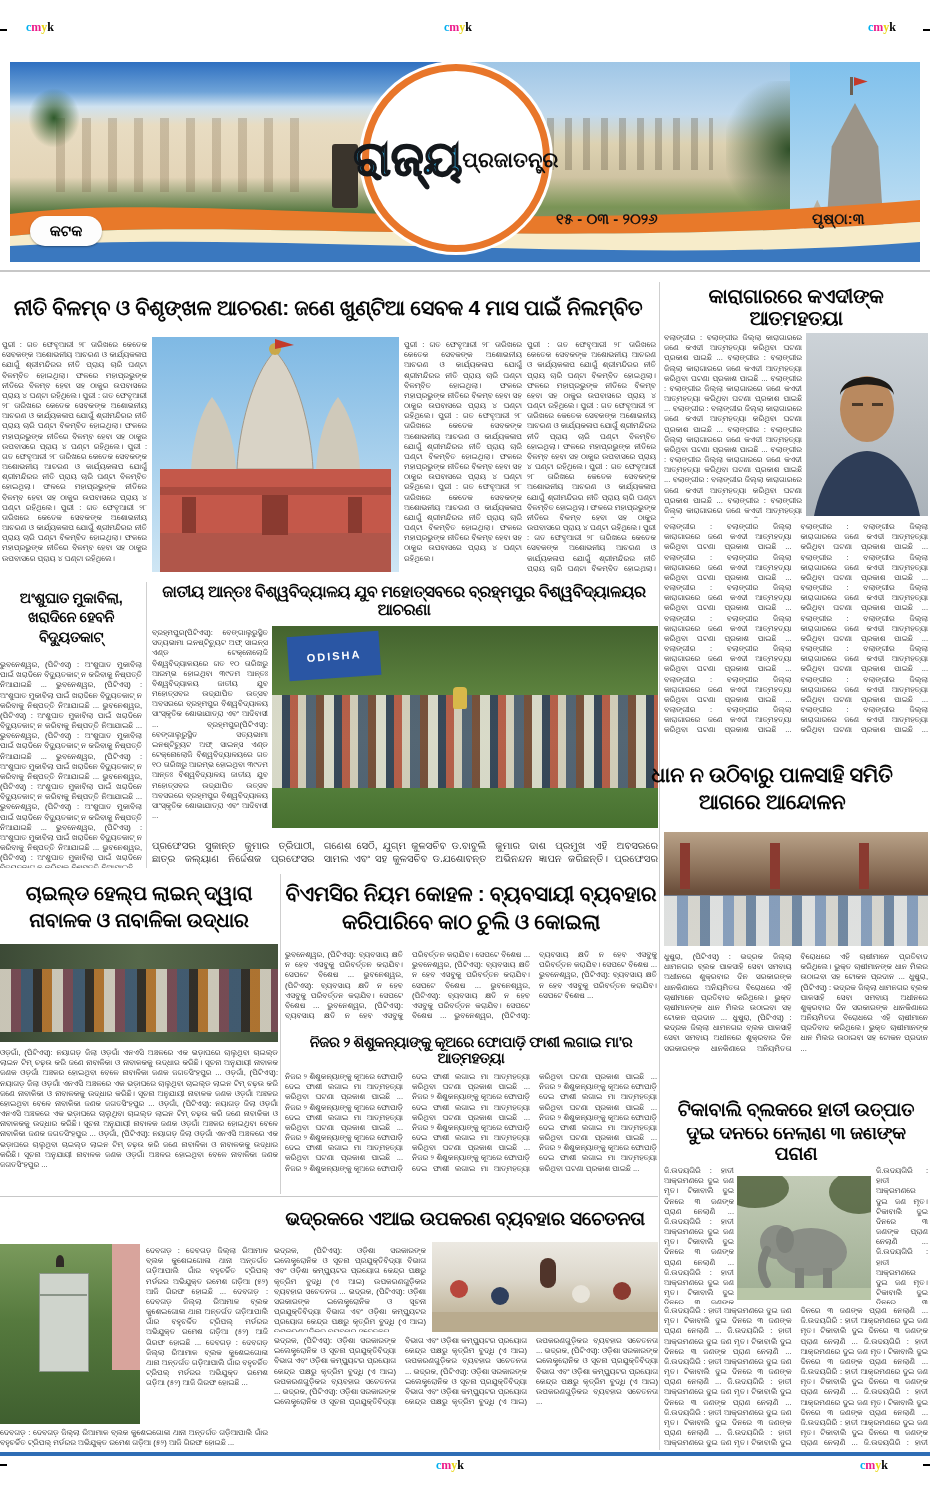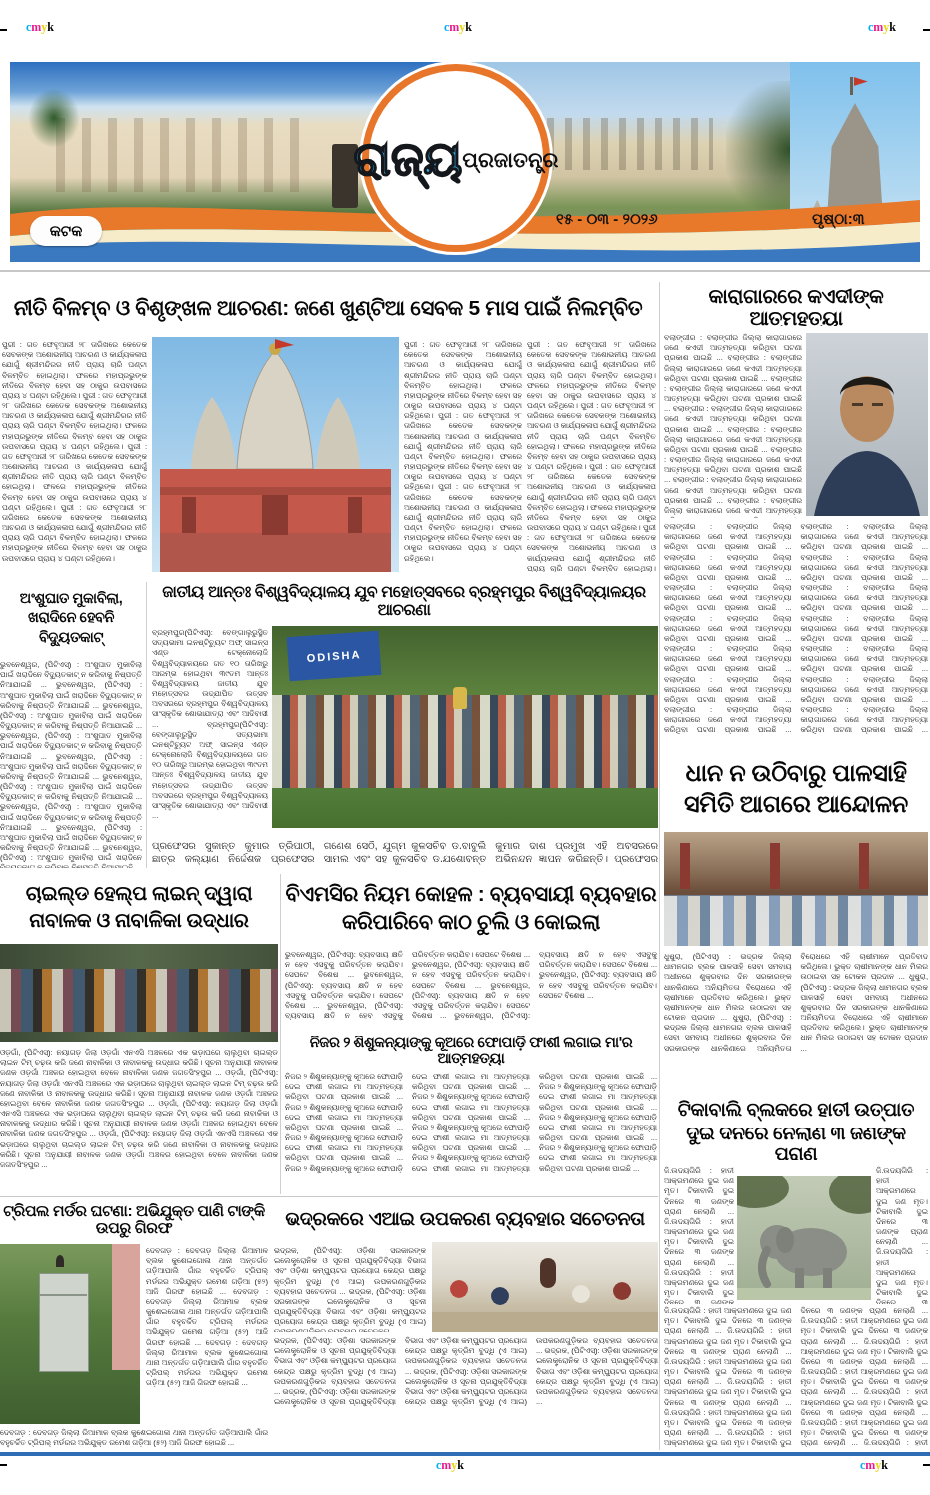--- a/index.html
+++ b/index.html
@@ -71,21 +71,21 @@
     <div id="logo-circle" class="abs">
       <div id="brand">ରାଜ୍ୟ</div>
       <div id="brand-sub">ପ୍ରଜାତନ୍ତ୍ର</div>
     </div>
     <div id="edition-oval" class="abs">କଟକ</div>
   </div>
 
   <div class="abs hrule" style="left:0;top:270px;width:930px;height:2px;"></div>
   <div class="abs vrule" style="left:659px;top:282px;width:1px;height:1168px;"></div>
 
-  <div class="abs headline" style="left:0;top:282px;width:656px;height:52px;font-size:21px;display:flex;align-items:center;justify-content:center;">ନୀତି ବିଳମ୍ବ ଓ ବିଶୃଙ୍ଖଳ ଆଚରଣ: ଜଣେ ଖୁଣ୍ଟିଆ ସେବକ 5 ମାସ ପାଇଁ ନିଲମ୍ବିତ</div>
+  <div class="abs headline" style="left:0;top:282px;width:656px;height:52px;font-size:21px;display:flex;align-items:center;justify-content:center;">ନୀତି ବିଳମ୍ବ ଓ ବିଶୃଙ୍ଖଳ ଆଚରଣ: ଜଣେ ଖୁଣ୍ଟିଆ ସେବକ 4 ମାସ ପାଇଁ ନିଲମ୍ବିତ</div>
   <div class="abs body-txt" style="left:2px;top:340px;width:145px;height:232px;">ପୁରୀ : ଗତ ଫେବୃଆରୀ ୨୮ ତାରିଖରେ କେତେକ ସେବକଙ୍କ ଅଶୋଭନୀୟ ଆଚରଣ ଓ କାର୍ଯ୍ୟକଳାପ ଯୋଗୁଁ ଶ୍ରୀମନ୍ଦିରର ନୀତି ପ୍ରାୟ ଚାରି ଘଣ୍ଟା ବିଳମ୍ବିତ ହୋଇଥିଲା। ଫଳରେ ମହାପ୍ରଭୁଙ୍କ ନୀତିରେ ବିଳମ୍ବ ହେବା ସହ ଠାକୁର ଉପବାସରେ ପ୍ରାୟ ୪ ଘଣ୍ଟା ରହିଥିଲେ। ପୁରୀ : ଗତ ଫେବୃଆରୀ ୨୮ ତାରିଖରେ କେତେକ ସେବକଙ୍କ ଅଶୋଭନୀୟ ଆଚରଣ ଓ କାର୍ଯ୍ୟକଳାପ ଯୋଗୁଁ ଶ୍ରୀମନ୍ଦିରର ନୀତି ପ୍ରାୟ ଚାରି ଘଣ୍ଟା ବିଳମ୍ବିତ ହୋଇଥିଲା। ଫଳରେ ମହାପ୍ରଭୁଙ୍କ ନୀତିରେ ବିଳମ୍ବ ହେବା ସହ ଠାକୁର ଉପବାସରେ ପ୍ରାୟ ୪ ଘଣ୍ଟା ରହିଥିଲେ। ପୁରୀ : ଗତ ଫେବୃଆରୀ ୨୮ ତାରିଖରେ କେତେକ ସେବକଙ୍କ ଅଶୋଭନୀୟ ଆଚରଣ ଓ କାର୍ଯ୍ୟକଳାପ ଯୋଗୁଁ ଶ୍ରୀମନ୍ଦିରର ନୀତି ପ୍ରାୟ ଚାରି ଘଣ୍ଟା ବିଳମ୍ବିତ ହୋଇଥିଲା। ଫଳରେ ମହାପ୍ରଭୁଙ୍କ ନୀତିରେ ବିଳମ୍ବ ହେବା ସହ ଠାକୁର ଉପବାସରେ ପ୍ରାୟ ୪ ଘଣ୍ଟା ରହିଥିଲେ। ପୁରୀ : ଗତ ଫେବୃଆରୀ ୨୮ ତାରିଖରେ କେତେକ ସେବକଙ୍କ ଅଶୋଭନୀୟ ଆଚରଣ ଓ କାର୍ଯ୍ୟକଳାପ ଯୋଗୁଁ ଶ୍ରୀମନ୍ଦିରର ନୀତି ପ୍ରାୟ ଚାରି ଘଣ୍ଟା ବିଳମ୍ବିତ ହୋଇଥିଲା। ଫଳରେ ମହାପ୍ରଭୁଙ୍କ ନୀତିରେ ବିଳମ୍ବ ହେବା ସହ ଠାକୁର ଉପବାସରେ ପ୍ରାୟ ୪ ଘଣ୍ଟା ରହିଥିଲେ।</div>
 
   <div class="abs photo" style="left:152px;top:337px;width:247px;height:235px;">
     <svg width="247" height="235" viewBox="0 0 247 235">
       <defs>
           <linearGradient id="skyg" x1="0" y1="0" x2="0" y2="1">
             <stop offset="0" stop-color="#7fb9e4"></stop>
             <stop offset="1" stop-color="#cfe6f4"></stop>
           </linearGradient>
         </defs>
@@ -135,21 +135,21 @@
   <div class="abs body-txt" style="left:152px;top:628px;width:116px;height:200px;">ବ୍ରହ୍ମପୁର(ପିଟିଏସ୍): ବେଙ୍ଗାଲୁରୁସ୍ଥିତ ସତ୍ୟଭାମା ଇନଷ୍ଟିଚ୍ୟୁଟ ଅଫ୍ ସାଇନ୍ସ ଏଣ୍ଡ ଟେକ୍ନୋଲୋଜି ବିଶ୍ୱବିଦ୍ୟାଳୟରେ ଗତ ୧୦ ତାରିଖରୁ ଆରମ୍ଭ ହୋଇଥିବା ୩୯ତମ ଆନ୍ତଃ ବିଶ୍ୱବିଦ୍ୟାଳୟ ଜାତୀୟ ଯୁବ ମହୋତ୍ସବର ଉଦ୍‌ଯାପିତ ଉତ୍ସବ ଅବସରରେ ବ୍ରହ୍ମପୁର ବିଶ୍ୱବିଦ୍ୟାଳୟ ସାଂସ୍କୃତିକ ଶୋଭାଯାତ୍ରା ଏବଂ ଆଦିବାସୀ ... ବ୍ରହ୍ମପୁର(ପିଟିଏସ୍): ବେଙ୍ଗାଲୁରୁସ୍ଥିତ ସତ୍ୟଭାମା ଇନଷ୍ଟିଚ୍ୟୁଟ ଅଫ୍ ସାଇନ୍ସ ଏଣ୍ଡ ଟେକ୍ନୋଲୋଜି ବିଶ୍ୱବିଦ୍ୟାଳୟରେ ଗତ ୧୦ ତାରିଖରୁ ଆରମ୍ଭ ହୋଇଥିବା ୩୯ତମ ଆନ୍ତଃ ବିଶ୍ୱବିଦ୍ୟାଳୟ ଜାତୀୟ ଯୁବ ମହୋତ୍ସବର ଉଦ୍‌ଯାପିତ ଉତ୍ସବ ଅବସରରେ ବ୍ରହ୍ମପୁର ବିଶ୍ୱବିଦ୍ୟାଳୟ ସାଂସ୍କୃତିକ ଶୋଭାଯାତ୍ରା ଏବଂ ଆଦିବାସୀ ...</div>
   <div class="abs photo" style="left:272px;top:626px;width:386px;height:202px;background:linear-gradient(180deg,#44632f 0%,#587d3b 28%,#6b9448 55%,#55803c 76%,#47702f 100%);">
     <div class="abs" style="left:0;top:34%;width:100%;height:46%;opacity:.88;background:repeating-linear-gradient(90deg,#e8e4da 0 10px,#32405c 10px 18px,#c05a4a 18px 26px,#e0d6c8 26px 34px,#51607a 34px 44px,#7a4a3a 44px 52px);"></div>
     <div class="abs" style="left:16px;top:8px;width:92px;height:44px;background:#2a56a4;transform:rotate(-4deg);display:flex;align-items:center;justify-content:center;">
       <span style="color:#fff;font-size:11px;font-weight:bold;letter-spacing:2px;">ODISHA</span>
     </div>
     <div class="abs" style="left:47%;top:30%;width:14px;height:22px;background:#d8b84a;border-radius:4px 4px 2px 2px;"></div>
   </div>
   <div class="abs caption-txt cols3" style="left:152px;top:832px;width:506px;height:34px;">ପ୍ରଫେସର ସୁକାନ୍ତ କୁମାର ତ୍ରିପାଠୀ, ଛାତ୍ର କଲ୍ୟାଣ ନିର୍ଦ୍ଦେଶକ ପ୍ରଫେସର ଗଣେଶ ସେଠି, ଯୁଗ୍ମ କୁଳସଚିବ ଡ.ବାବୁଲି ସାମଲ ଏବଂ ସହ କୁଳସଚିବ ଡ.ଯଶୋବନ୍ତ କୁମାର ଦାଶ ପ୍ରମୁଖ ଏହି ଅବସରରେ ଅଭିନନ୍ଦନ ଜ୍ଞାପନ କରିଛନ୍ତି। ପ୍ରଫେସର ସୁକାନ୍ତ କୁମାର ତ୍ରିପାଠୀ, ଛାତ୍ର କଲ୍ୟାଣ ନିର୍ଦ୍ଦେଶକ ପ୍ରଫେସର ଗଣେଶ ସେଠି, ଯୁଗ୍ମ କୁଳସଚିବ ଡ.ବାବୁଲି ସାମଲ ଏବଂ ସହ କୁଳସଚିବ ଡ.ଯଶୋବନ୍ତ କୁମାର ଦାଶ ପ୍ରମୁଖ ଏହି ଅବସରରେ ଅଭିନନ୍ଦନ ଜ୍ଞାପନ କରିଛନ୍ତି।</div>
 
-  <div class="abs headline" style="left:664px;top:748px;width:264px;height:80px;font-size:24px;line-height:1.3;display:flex;align-items:center;justify-content:center;">ଧାନ ନ ଉଠିବାରୁ ପାଳସାହି ସମିତି ଆଗରେ ଆନ୍ଦୋଳନ</div>
+  <div class="abs headline" style="left:640px;top:748px;width:264px;height:80px;font-size:21px;line-height:1.3;display:flex;align-items:center;justify-content:center;">ଧାନ ନ ଉଠିବାରୁ ପାଳସାହି ସମିତି ଆଗରେ ଆନ୍ଦୋଳନ</div>
   <div class="abs photo" style="left:664px;top:832px;width:264px;height:114px;background:linear-gradient(180deg,#b9a288 0%,#8a6f58 34%,#6b4f3c 52%,#6b4f3c 55%,#7290b4 56%,#7e9ab8 100%);">
     <div class="abs" style="left:6%;top:10%;width:10px;height:40%;background:#8a3a30;"></div>
     <div class="abs" style="left:40%;top:10%;width:10px;height:40%;background:#8a3a30;"></div>
     <div class="abs" style="left:74%;top:10%;width:10px;height:40%;background:#8a3a30;"></div>
     <div class="abs" style="left:0;top:56%;width:100%;height:44%;opacity:.85;background:repeating-linear-gradient(90deg,#f0ede6 0 13px,#8aa0bc 13px 24px,#e6e0d2 24px 36px,#70869e 36px 46px);"></div>
   </div>
   <div class="abs body-txt cols2" style="left:664px;top:952px;width:264px;height:138px;">ଧୁଷୁରା, (ପିଟିଏସ୍) : ଭଦ୍ରକ ଜିଲ୍ଲା ଧାମନଗର ବ୍ଲକ ପାଳସାହି ସେବା ସମବାୟ ଅଧୀନରେ ଶୁକ୍ରବାର ଦିନ ସରକାରଙ୍କ ଧାନକିଣାରେ ଅନିୟମିତତା ବିରୋଧରେ ଏହି ଚାଷୀମାନେ ପ୍ରତିବାଦ କରିଥିଲେ। ଭୁକ୍ତ ଚାଷୀମାନଙ୍କ ଧାନ ମିଲର ଉଠାଇବା ସହ ଟୋକନ ପ୍ରଦାନ ... ଧୁଷୁରା, (ପିଟିଏସ୍) : ଭଦ୍ରକ ଜିଲ୍ଲା ଧାମନଗର ବ୍ଲକ ପାଳସାହି ସେବା ସମବାୟ ଅଧୀନରେ ଶୁକ୍ରବାର ଦିନ ସରକାରଙ୍କ ଧାନକିଣାରେ ଅନିୟମିତତା ବିରୋଧରେ ଏହି ଚାଷୀମାନେ ପ୍ରତିବାଦ କରିଥିଲେ। ଭୁକ୍ତ ଚାଷୀମାନଙ୍କ ଧାନ ମିଲର ଉଠାଇବା ସହ ଟୋକନ ପ୍ରଦାନ ... ଧୁଷୁରା, (ପିଟିଏସ୍) : ଭଦ୍ରକ ଜିଲ୍ଲା ଧାମନଗର ବ୍ଲକ ପାଳସାହି ସେବା ସମବାୟ ଅଧୀନରେ ଶୁକ୍ରବାର ଦିନ ସରକାରଙ୍କ ଧାନକିଣାରେ ଅନିୟମିତତା ବିରୋଧରେ ଏହି ଚାଷୀମାନେ ପ୍ରତିବାଦ କରିଥିଲେ। ଭୁକ୍ତ ଚାଷୀମାନଙ୍କ ଧାନ ମିଲର ଉଠାଇବା ସହ ଟୋକନ ପ୍ରଦାନ ...</div>
 
   <div class="abs headline" style="left:0;top:874px;width:278px;height:66px;font-size:20px;line-height:1.35;display:flex;align-items:center;justify-content:center;">ଚାଇଲ୍ଡ ହେଲ୍ପ ଲାଇନ୍ ଦ୍ୱାରା ନାବାଳକ ଓ ନାବାଳିକା ଉଦ୍ଧାର</div>
   <div class="abs photo" style="left:0;top:944px;width:278px;height:98px;background:linear-gradient(90deg,#3c4a36 0%,#56684a 50%,#44523c 100%);">
@@ -184,21 +184,20 @@
       <path d="M30,74 q-10,18 0,34" stroke="#7d817a" stroke-width="8" fill="none" stroke-linecap="round"></path>
       <rect x="58" y="92" width="9" height="22" fill="#7d817a"></rect>
       <rect x="86" y="92" width="9" height="22" fill="#7d817a"></rect>
       <rect x="0" y="112" width="134" height="12" fill="#b9c6a8"></rect>
     </svg>
   </div>
   <div class="abs body-txt" style="left:876px;top:1166px;width:52px;height:138px;">ଜି.ଉଦୟଗିରି : ହାତୀ ଆକ୍ରମଣରେ ଦୁଇ ଜଣ ମୃତ। ଟିକାବାଲି ଦୁଇ ଦିନରେ ୩ ଜଣଙ୍କ ପ୍ରାଣ ନେଲାଣି ... ଜି.ଉଦୟଗିରି : ହାତୀ ଆକ୍ରମଣରେ ଦୁଇ ଜଣ ମୃତ। ଟିକାବାଲି ଦୁଇ ଦିନରେ ୩ ଜଣଙ୍କ ପ୍ରାଣ ନେଲାଣି ... ଜି.ଉଦୟଗିରି : ହାତୀ ଆକ୍ରମଣରେ ଦୁଇ ଜଣ ମୃତ। ଟିକାବାଲି ଦୁଇ ଦିନରେ ୩ ଜଣଙ୍କ ପ୍ରାଣ ନେଲାଣି ...</div>
   <div class="abs body-txt cols2" style="left:664px;top:1306px;width:264px;height:144px;">ଜି.ଉଦୟଗିରି : ହାତୀ ଆକ୍ରମଣରେ ଦୁଇ ଜଣ ମୃତ। ଟିକାବାଲି ଦୁଇ ଦିନରେ ୩ ଜଣଙ୍କ ପ୍ରାଣ ନେଲାଣି ... ଜି.ଉଦୟଗିରି : ହାତୀ ଆକ୍ରମଣରେ ଦୁଇ ଜଣ ମୃତ। ଟିକାବାଲି ଦୁଇ ଦିନରେ ୩ ଜଣଙ୍କ ପ୍ରାଣ ନେଲାଣି ... ଜି.ଉଦୟଗିରି : ହାତୀ ଆକ୍ରମଣରେ ଦୁଇ ଜଣ ମୃତ। ଟିକାବାଲି ଦୁଇ ଦିନରେ ୩ ଜଣଙ୍କ ପ୍ରାଣ ନେଲାଣି ... ଜି.ଉଦୟଗିରି : ହାତୀ ଆକ୍ରମଣରେ ଦୁଇ ଜଣ ମୃତ। ଟିକାବାଲି ଦୁଇ ଦିନରେ ୩ ଜଣଙ୍କ ପ୍ରାଣ ନେଲାଣି ... ଜି.ଉଦୟଗିରି : ହାତୀ ଆକ୍ରମଣରେ ଦୁଇ ଜଣ ମୃତ। ଟିକାବାଲି ଦୁଇ ଦିନରେ ୩ ଜଣଙ୍କ ପ୍ରାଣ ନେଲାଣି ... ଜି.ଉଦୟଗିରି : ହାତୀ ଆକ୍ରମଣରେ ଦୁଇ ଜଣ ମୃତ। ଟିକାବାଲି ଦୁଇ ଦିନରେ ୩ ଜଣଙ୍କ ପ୍ରାଣ ନେଲାଣି ... ଜି.ଉଦୟଗିରି : ହାତୀ ଆକ୍ରମଣରେ ଦୁଇ ଜଣ ମୃତ। ଟିକାବାଲି ଦୁଇ ଦିନରେ ୩ ଜଣଙ୍କ ପ୍ରାଣ ନେଲାଣି ... ଜି.ଉଦୟଗିରି : ହାତୀ ଆକ୍ରମଣରେ ଦୁଇ ଜଣ ମୃତ। ଟିକାବାଲି ଦୁଇ ଦିନରେ ୩ ଜଣଙ୍କ ପ୍ରାଣ ନେଲାଣି ... ଜି.ଉଦୟଗିରି : ହାତୀ ଆକ୍ରମଣରେ ଦୁଇ ଜଣ ମୃତ। ଟିକାବାଲି ଦୁଇ ଦିନରେ ୩ ଜଣଙ୍କ ପ୍ରାଣ ନେଲାଣି ... ଜି.ଉଦୟଗିରି : ହାତୀ ଆକ୍ରମଣରେ ଦୁଇ ଜଣ ମୃତ। ଟିକାବାଲି ଦୁଇ ଦିନରେ ୩ ଜଣଙ୍କ ପ୍ରାଣ ନେଲାଣି ... ଜି.ଉଦୟଗିରି : ହାତୀ ଆକ୍ରମଣରେ ଦୁଇ ଜଣ ମୃତ। ଟିକାବାଲି ଦୁଇ ଦିନରେ ୩ ଜଣଙ୍କ ପ୍ରାଣ ନେଲାଣି ... ଜି.ଉଦୟଗିରି : ହାତୀ ଆକ୍ରମଣରେ ଦୁଇ ଜଣ ମୃତ। ଟିକାବାଲି ଦୁଇ ଦିନରେ ୩ ଜଣଙ୍କ ପ୍ରାଣ ନେଲାଣି ... ଜି.ଉଦୟଗିରି : ହାତୀ ଆକ୍ରମଣରେ ଦୁଇ ଜଣ ମୃତ। ଟିକାବାଲି ଦୁଇ ଦିନରେ ୩ ଜଣଙ୍କ ପ୍ରାଣ ନେଲାଣି ...</div>
 
   <div class="abs hrule" style="left:0;top:1196px;width:658px;height:1px;"></div>
-  <div class="abs headline" style="left:0;top:1200px;width:268px;height:38px;font-size:15.5px;display:flex;align-items:center;justify-content:center;">ଟ୍ରିପଲ ମର୍ଡର ଘଟଣା: ଅଭିଯୁକ୍ତ ପାଣି ଟାଙ୍କି ଉପରୁ ଗିରଫ</div>
   <div class="abs photo" style="left:0;top:1244px;width:140px;height:180px;background:linear-gradient(180deg,#7a9a5c 0%,#567a3e 42%,#3f5f2f 100%);">
     <div class="abs" style="right:0;top:0;width:20%;height:70%;background:#d8a49c;"></div>
     <div class="abs" style="left:28%;top:16%;width:34%;height:54%;background:#cfd4cc;border:1px solid #8a9488;"></div>
     <div class="abs" style="left:28%;top:28%;width:34%;height:2px;background:#8a9488;"></div>
     <div class="abs" style="left:40%;top:6%;width:8px;height:12px;background:#2f2a26;border-radius:50% 50% 0 0;"></div>
   </div>
   <div class="abs body-txt" style="left:146px;top:1246px;width:122px;height:176px;">ଦେବଗଡ଼ : ଦେବଗଡ଼ ଜିଲ୍ଲା ରିଆମାଳ ବ୍ଲକ କୁଶେଇଗୋଳା ଥାନା ଅନ୍ତର୍ଗତ ଗଡ଼ିଆପାଲି ଗାଁର ବହୁଚର୍ଚ୍ଚିତ ଟ୍ରିପଲ୍ ମର୍ଡରର ଅଭିଯୁକ୍ତ ରମେଶ ଗଡ଼ିଆ (୫୨) ଆଜି ଗିରଫ ହୋଇଛି ... ଦେବଗଡ଼ : ଦେବଗଡ଼ ଜିଲ୍ଲା ରିଆମାଳ ବ୍ଲକ କୁଶେଇଗୋଳା ଥାନା ଅନ୍ତର୍ଗତ ଗଡ଼ିଆପାଲି ଗାଁର ବହୁଚର୍ଚ୍ଚିତ ଟ୍ରିପଲ୍ ମର୍ଡରର ଅଭିଯୁକ୍ତ ରମେଶ ଗଡ଼ିଆ (୫୨) ଆଜି ଗିରଫ ହୋଇଛି ... ଦେବଗଡ଼ : ଦେବଗଡ଼ ଜିଲ୍ଲା ରିଆମାଳ ବ୍ଲକ କୁଶେଇଗୋଳା ଥାନା ଅନ୍ତର୍ଗତ ଗଡ଼ିଆପାଲି ଗାଁର ବହୁଚର୍ଚ୍ଚିତ ଟ୍ରିପଲ୍ ମର୍ଡରର ଅଭିଯୁକ୍ତ ରମେଶ ଗଡ଼ିଆ (୫୨) ଆଜି ଗିରଫ ହୋଇଛି ...</div>
   <div class="abs body-txt" style="left:0;top:1428px;width:268px;height:24px;">ଦେବଗଡ଼ : ଦେବଗଡ଼ ଜିଲ୍ଲା ରିଆମାଳ ବ୍ଲକ କୁଶେଇଗୋଳା ଥାନା ଅନ୍ତର୍ଗତ ଗଡ଼ିଆପାଲି ଗାଁର ବହୁଚର୍ଚ୍ଚିତ ଟ୍ରିପଲ୍ ମର୍ଡରର ଅଭିଯୁକ୍ତ ରମେଶ ଗଡ଼ିଆ (୫୨) ଆଜି ଗିରଫ ହୋଇଛି ...</div>
 
   <div class="abs headline" style="left:272px;top:1200px;width:386px;height:38px;font-size:19px;display:flex;align-items:center;justify-content:center;">ଭଦ୍ରକରେ ଏଆଇ ଉପକରଣ ବ୍ୟବହାର ସଚେତନତା</div>

